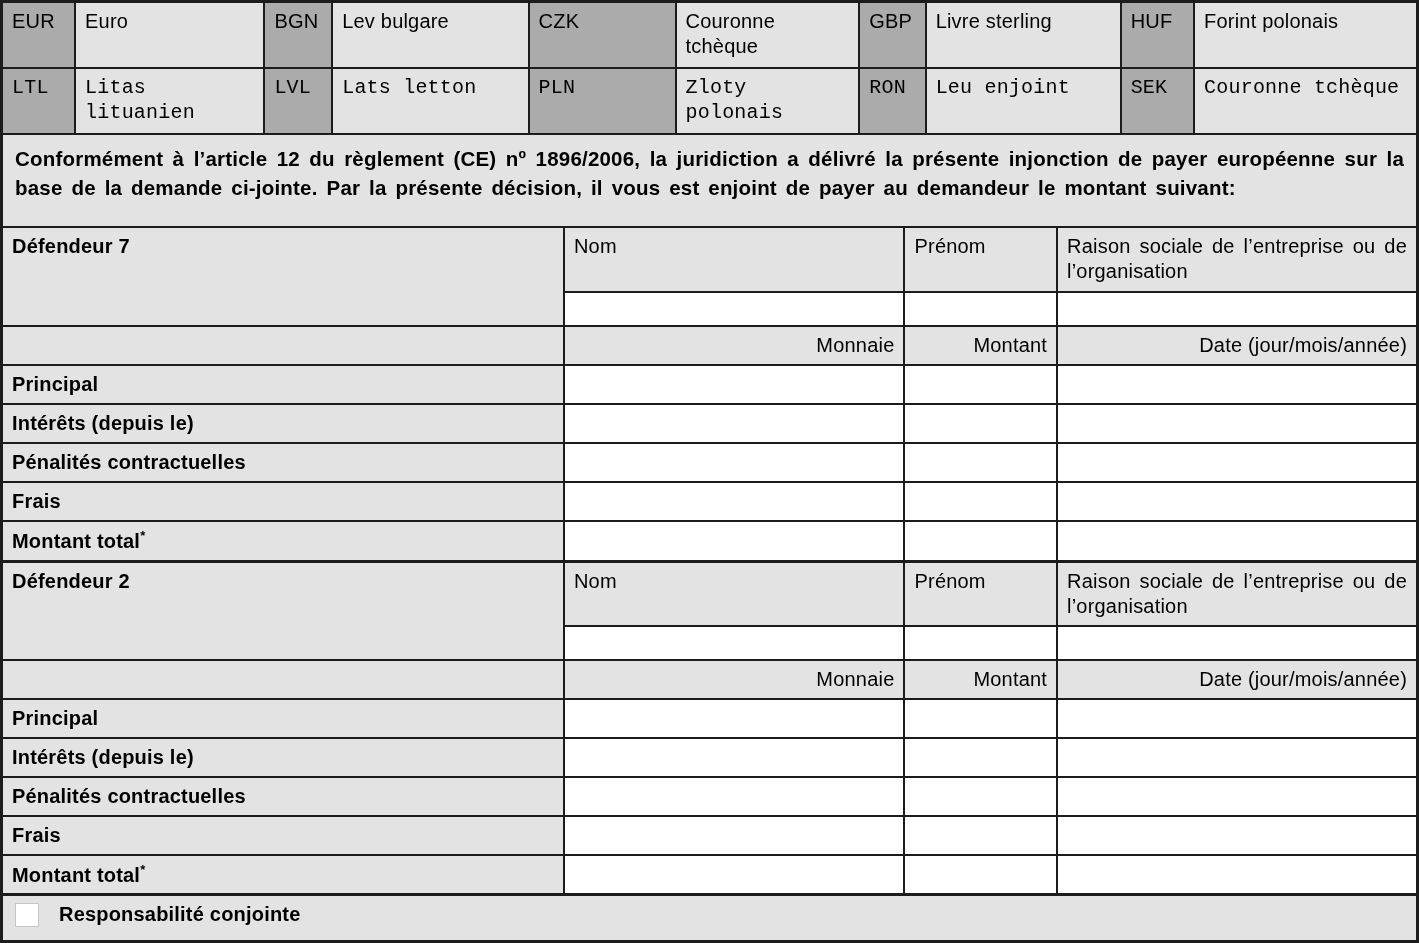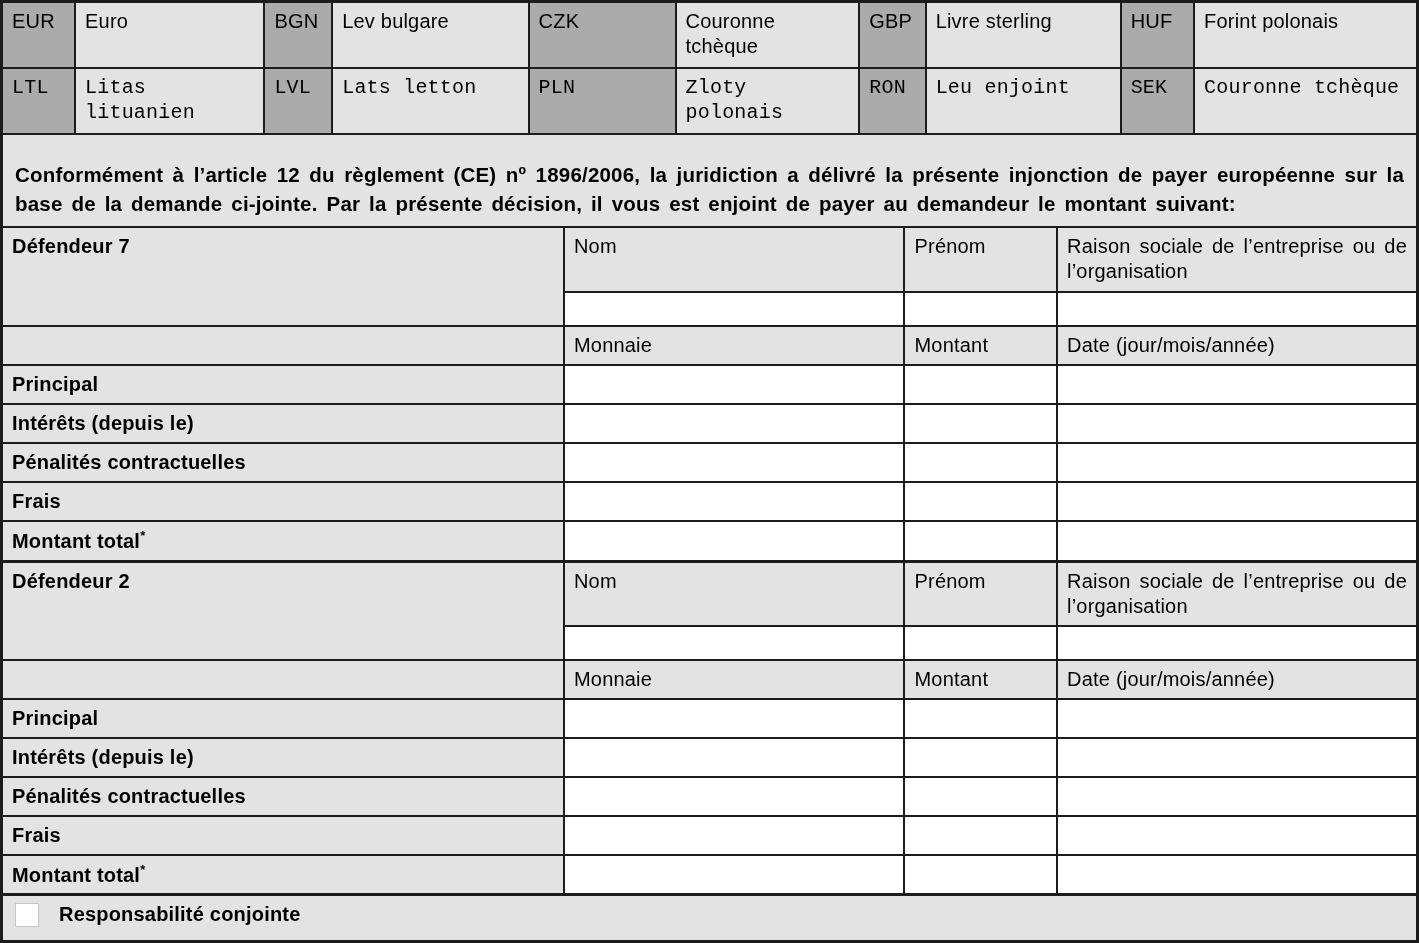--- a/index.html
+++ b/index.html
@@ -32,34 +32,34 @@
   .currency{height:130px;}
   .currency tr.cur-r1 td{height:58px;}
   .currency tr.cur-r2 td{height:36px;font-family:Liberation Mono, monospace;}
   .currency tr.cur-r3 td{height:36px;}
 
   
   .intro{
     border-top:2px solid var(--border);
     border-bottom:2px solid var(--border);
     background:var(--light-cell);
-    padding:25px 12px 6px 12px;
+    padding:9px 12px 6px 12px;
     height:95px;
     font-weight:bold;
     font-size:20.5px;
     line-height:29px;
     text-align:justify;
     word-spacing:3px;
   }
 
   
   .main{height:709px;}
   .main tr.r-head td{height:64px;}
   .main tr.r-input td{height:34px;}
-  .main tr.r-cur td{height:34px;}
+  .main tr.r-cur td{height:34px;text-align:right;}
   .main tr.r-item td{height:35px;}
   .main tr.r-joint td{height:42px;}
   .main tr.section td{border-top-width:3px;}
   sup{font-size:.65em;}
 
   .joint-wrap{display:flex;align-items:center;gap:20px;padding-left:3px;}
   .checkbox{
     width:24px;height:24px;flex:0 0 auto;
     background:var(--input-cell);
     border:1px solid #c6c6c6;

